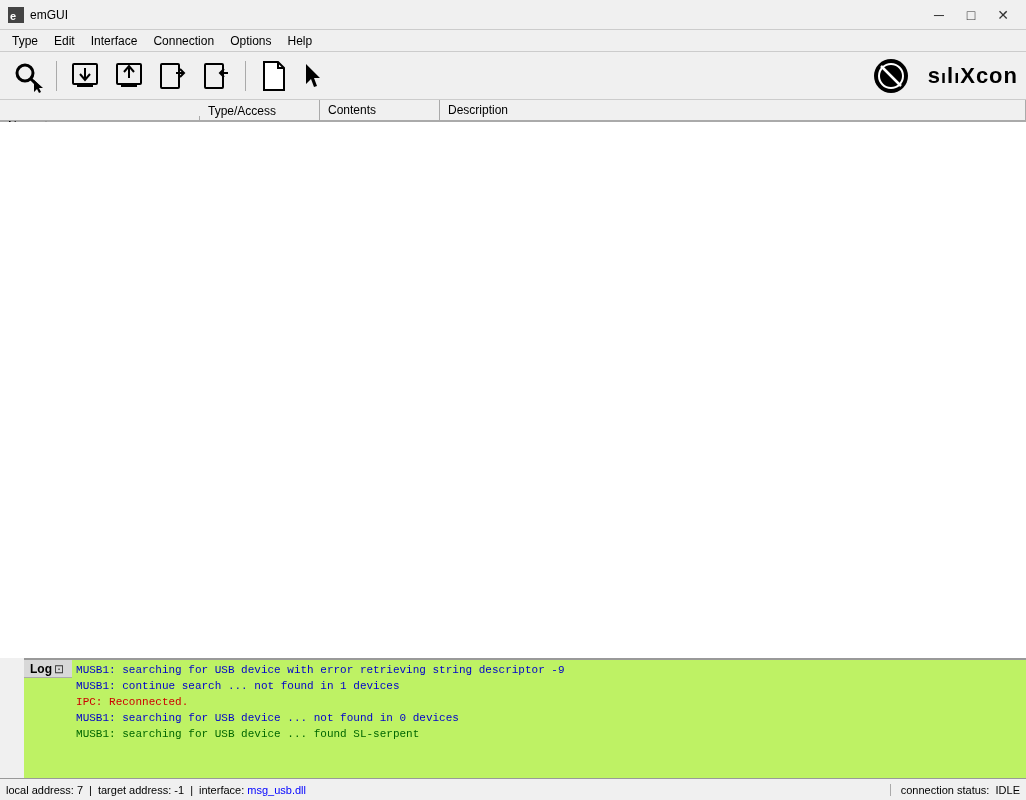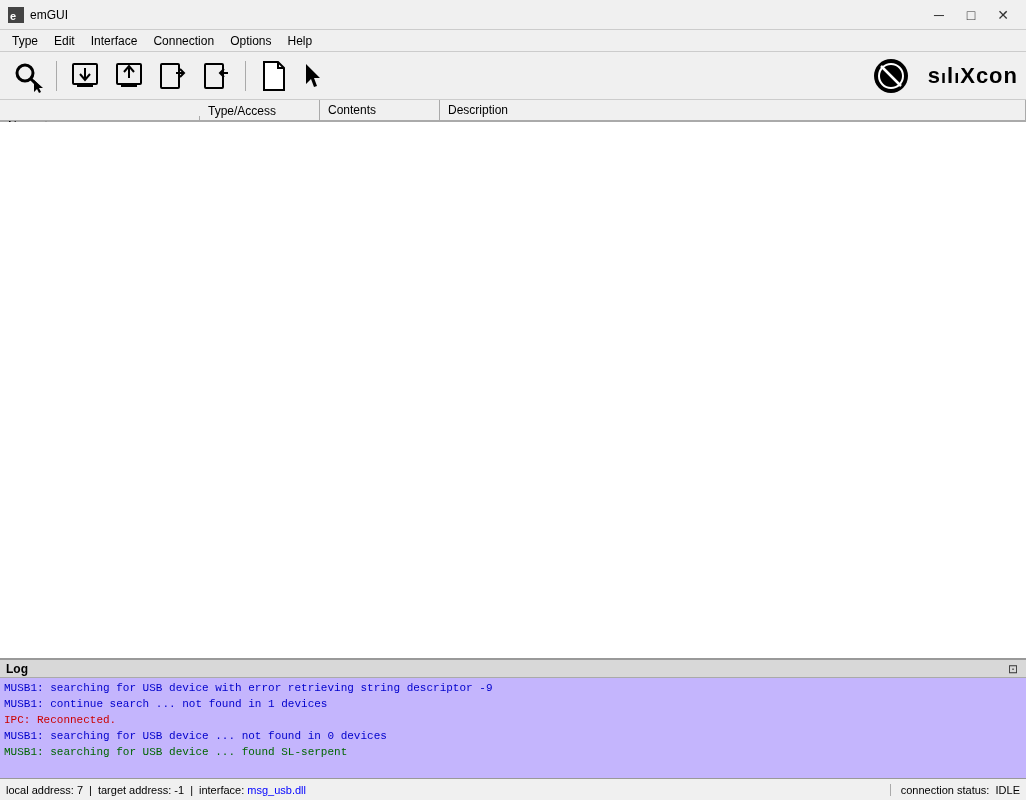--- a/index.html
+++ b/index.html
@@ -132,24 +132,25 @@
     
     #main-content {
       flex: 1;
       background: #fff;
       overflow: auto;
     }
 
     
     #log-container {
       height: 120px;
-      background: #c4b5fd;
+      background: #bef264;
       border-top: 2px solid #999;
       display: flex;
-      flex-direction: column;
+      flex-direction: row;
+      margin-left: 24px;
     }
     #log-header {
       height: 18px;
       background: #d8d8d8;
       display: flex;
       align-items: center;
       justify-content: space-between;
       padding: 0 6px;
       border-bottom: 1px solid #aaa;
     }

